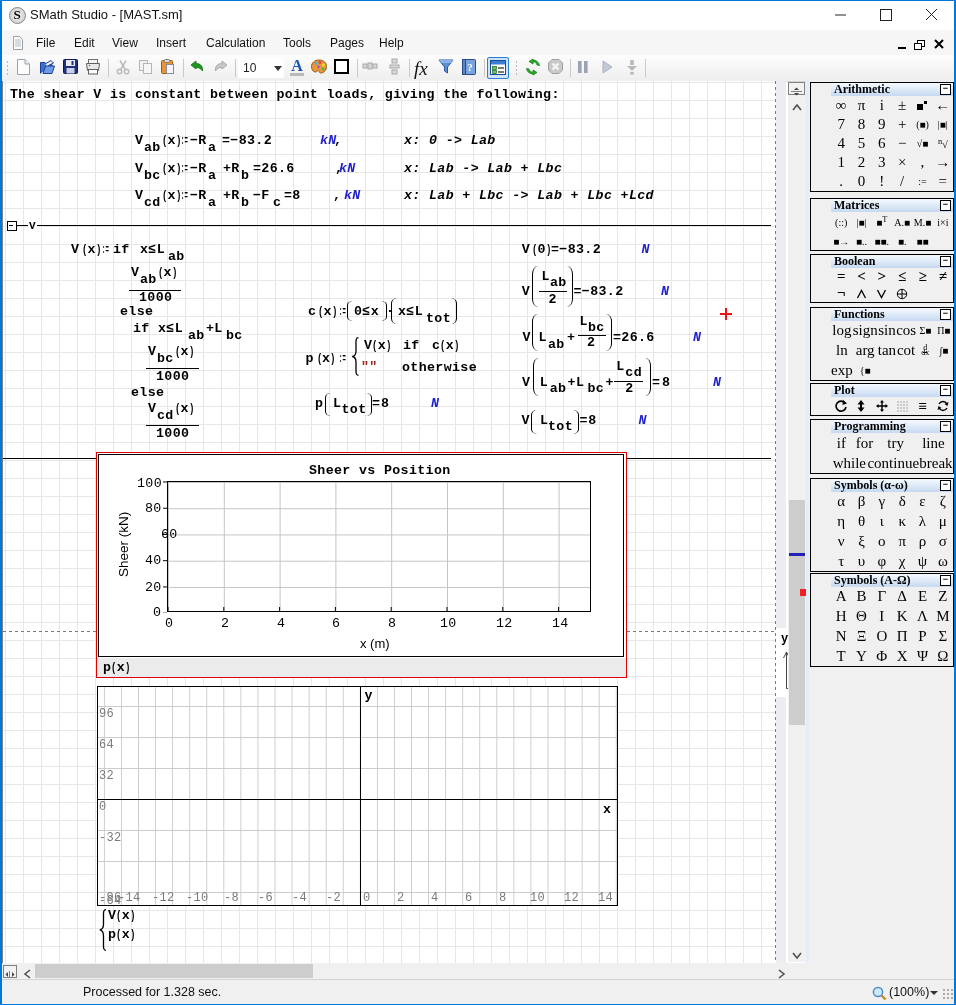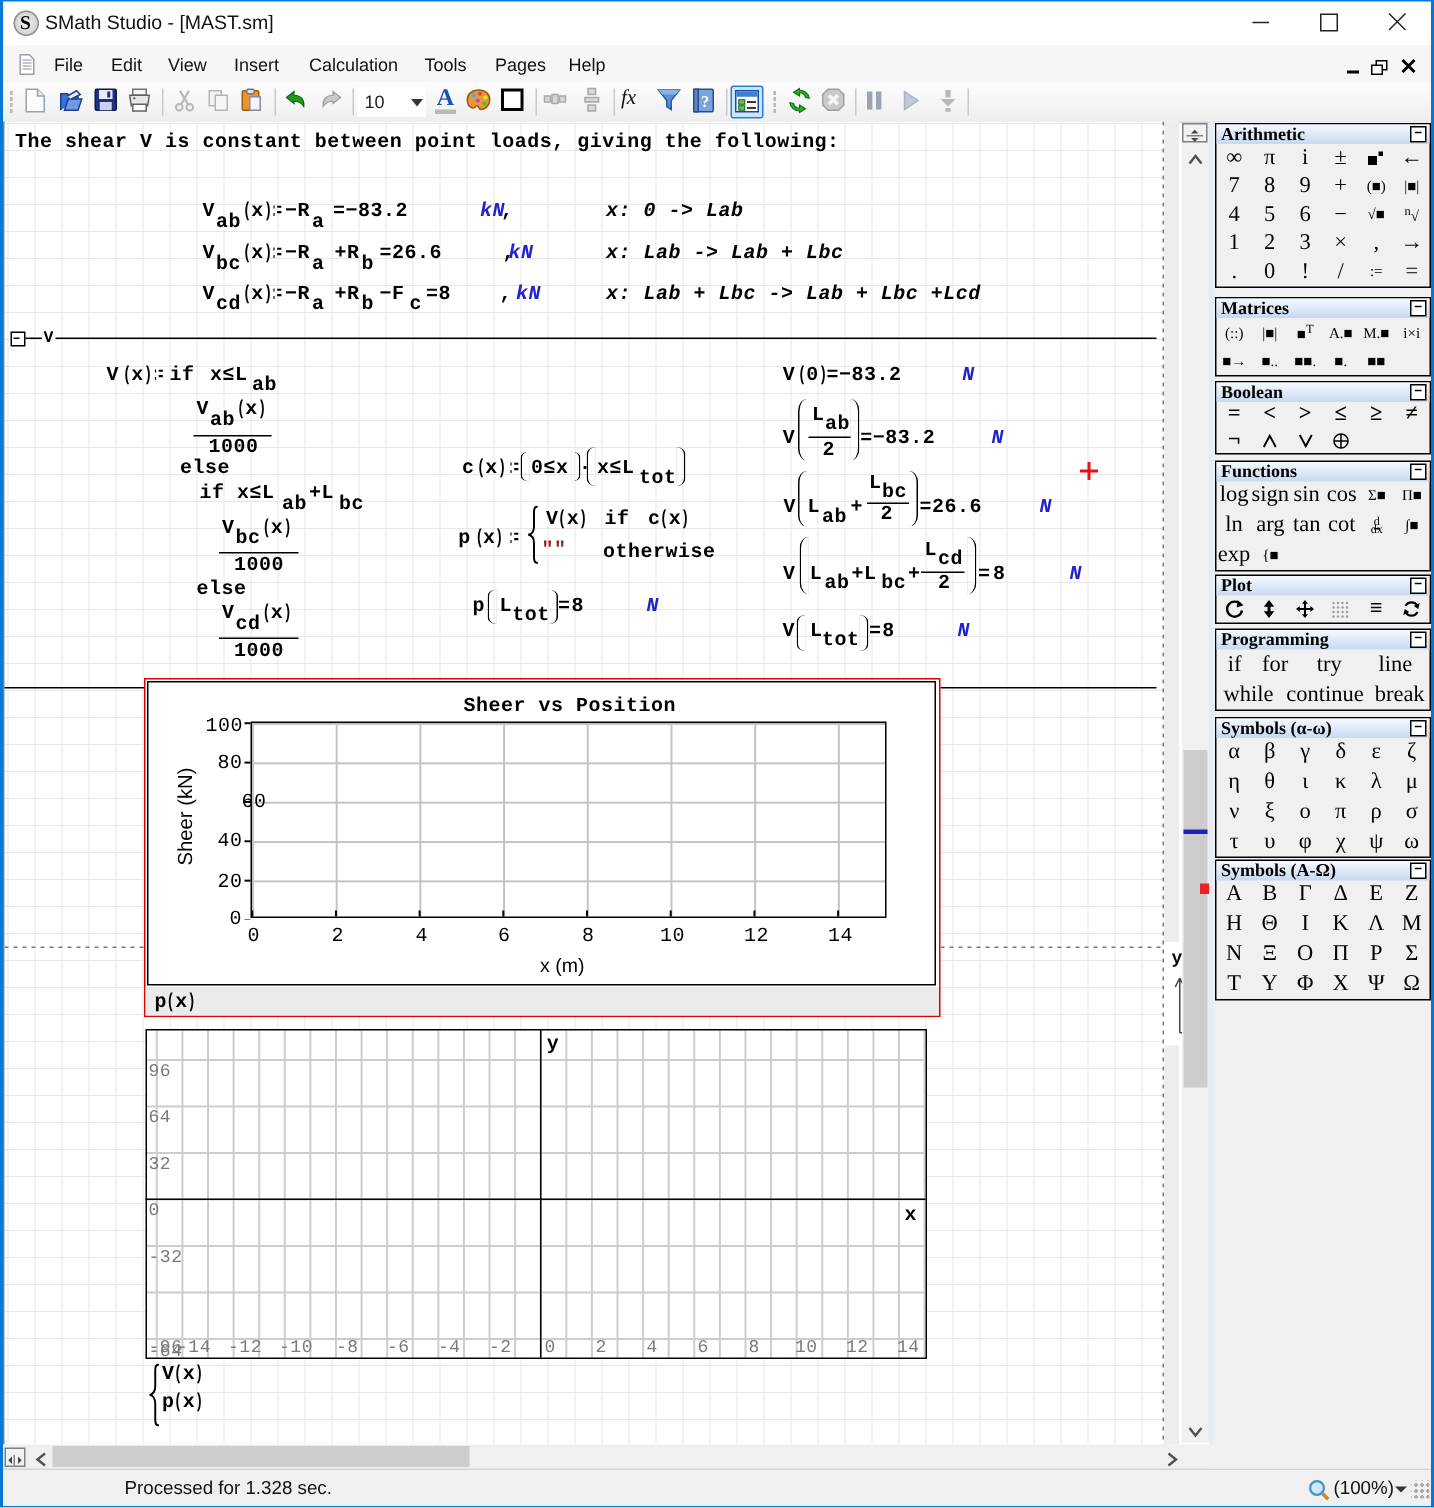--- a/index.html
+++ b/index.html
@@ -39,21 +39,21 @@
 .pn{display:inline-block;width:5.5px;transform:scaleX(0.68);transform-origin:left center;font-weight:bold;}
 .asn{display:inline-block;transform:scaleX(0.42);transform-origin:left center;}
 .lp{position:absolute;width:6px;border-left:1.5px solid #000;border-radius:100% 0 0 100%/20% 0 0 20%;box-sizing:border-box;}
 .rp{position:absolute;width:6px;border-right:1.5px solid #000;border-radius:0 100% 100% 0/0 20% 20% 0;box-sizing:border-box;}
 
 #vsb{left:788px;top:82px;width:18px;height:880px;background:#f0f0f0;}
 #hsb{left:2px;top:963px;width:804px;height:16px;background:#f0f0f0;}
 #statusbar{left:2px;top:979px;width:952px;height:24px;background:#f0f0f0;border-top:1px solid #d4d4d4;}
 
 #sidebar{left:806px;top:81px;width:148px;height:898px;background:#f0f0f0;}
-.panel{position:absolute;left:810px;width:144px;border:1px solid #000;background:#f0f0f0;box-sizing:border-box;}
+.panel{position:absolute;left:810px;width:144px;border:1px solid #000;background:#f0f0f0;box-sizing:border-box;padding-left:20px;}
 .phead{height:13px;background:linear-gradient(#f6faff,#c6d9f1);font-family:"Liberation Serif",serif;
  font-weight:bold;font-size:12px;line-height:12px;padding-left:3px;position:relative;}
 .pmin{position:absolute;right:2px;top:1px;width:9px;height:9px;border:1px solid #000;background:#fff;
  font-size:9px;line-height:7px;text-align:center;font-weight:bold;font-family:"Liberation Sans",sans-serif;}
 .pgrid{display:grid;font-family:"Liberation Serif",serif;font-size:15px;color:#000;text-align:center;align-items:center;justify-items:center;}
 .pgrid .sm{font-size:10px;}
 .pgrid .ic svg{display:block;}
 .frx{font-size:8px;line-height:5px;display:inline-block;text-align:center;}
 .cl{font-weight:normal;}
 .p2l{font-weight:normal;font-size:12px;color:#7a7a7a;}
@@ -184,21 +184,21 @@
           <rect x="6" y="5" width="4" height="6" fill="#d8d8d8" stroke="#a8a8a8"></rect>
           <rect x="11" y="6" width="4" height="4" fill="#d8d8d8" stroke="#a8a8a8"></rect>
         </svg></div>
 <div class="ticon" style="left:388px;"><svg width="16" height="18">
           <rect x="4" y="1" width="5" height="4" fill="#d8d8d8" stroke="#a8a8a8"></rect>
           <rect x="2" y="7" width="9" height="3" fill="#d8d8d8" stroke="#a8a8a8"></rect>
           <rect x="4" y="12" width="5" height="4" fill="#d8d8d8" stroke="#a8a8a8"></rect>
         </svg></div>
 <div class="tsep" style="left:409px;"></div>
 
-<div class="abs" style="left:414px;top:58px;font-family:'Liberation Serif',serif;font-style:italic;font-size:14px;color:#111;">fx</div>
+<div class="abs" style="left:414px;top:58px;font-family:'Liberation Serif',serif;font-style:italic;font-size:19px;color:#111;">fx</div>
 
 <div class="ticon" style="left:437px;"><svg width="18" height="18">
           <path d="M2 2 H16 L10.5 9 L10.5 15 L7.5 13 L7.5 9 Z" fill="#5c8fd6" stroke="#2a5a9a"></path>
           <path d="M2 2 H16 L13.5 5 H4.5 Z" fill="#8ab2e8" stroke="none"></path>
         </svg></div>
 
 <div class="ticon" style="left:461px;"><svg width="16" height="18">
           <rect x="1.5" y="1.5" width="13" height="15" rx="1" fill="#7ba3dc" stroke="#2a4a8a"></rect>
           <rect x="1.5" y="1.5" width="3" height="15" fill="#5c85c8" stroke="#2a4a8a"></rect>
           <text x="9" y="13" font-size="11" font-family="Liberation Serif" font-weight="bold" fill="#fff" text-anchor="middle">?</text>

